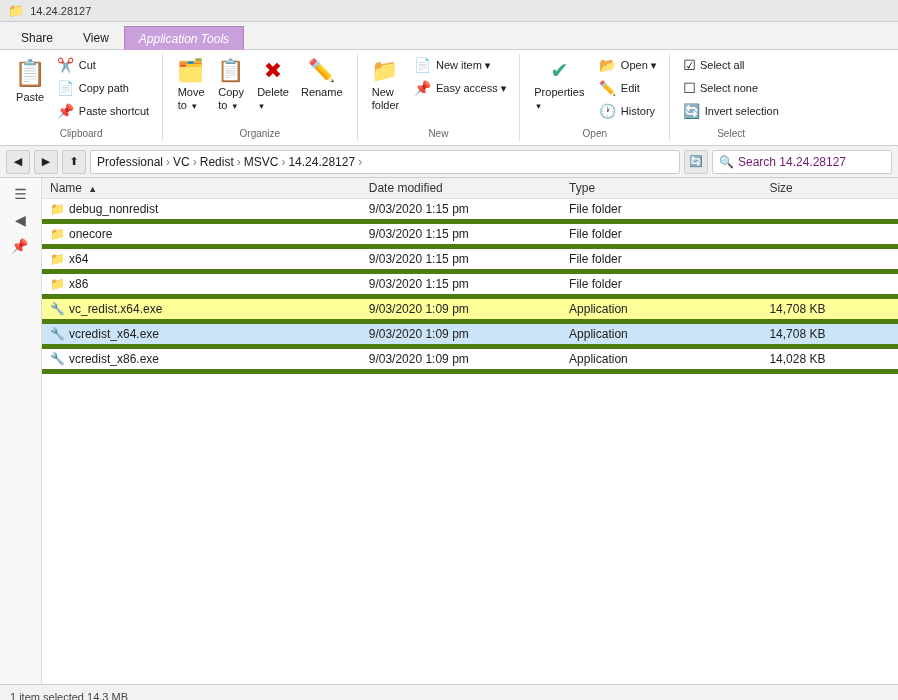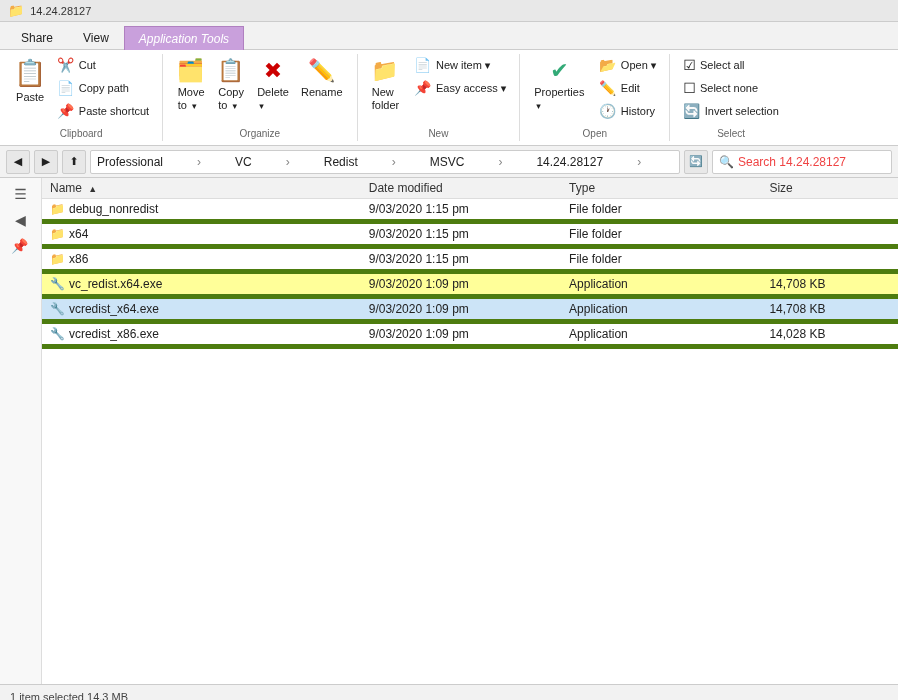--- a/index.html
+++ b/index.html
@@ -26,21 +26,21 @@
     .ribbon-btn-large .label { font-size: 11px; text-align: left; line-height: 1.2; }
 
     .ribbon-btn-small { display: flex; align-items: center; padding: 2px 5px; cursor: pointer; border-radius: 2px; font-size: 11px; height: 22px; white-space: nowrap; }
     .ribbon-btn-small .icon { margin-right: 4px; font-size: 14px; }
 
     .ribbon-col { display: flex; flex-direction: column; justify-content: flex-start; }
     .ribbon-col .ribbon-btn-small { margin-bottom: 1px; }
 
     
     .address-bar-row { display: flex; align-items: center; background: #f2f2f2; border-bottom: 1px solid #ccc; height: 32px; padding: 0 6px; gap: 4px; }
-    .breadcrumb { display: flex; align-items: center; background: #fff; border: 1px solid #ccc; flex: 1; height: 24px; padding: 0 6px; font-size: 12px; border-radius: 2px; gap: 31px; }
+    .breadcrumb { display: flex; align-items: center; background: #fff; border: 1px solid #ccc; flex: 1; height: 24px; padding: 0 6px; font-size: 12px; border-radius: 2px; }
     .breadcrumb-sep { margin: 0 3px; color: #888; }
     .search-box { display: flex; align-items: center; background: #fff; border: 1px solid #ccc; height: 24px; padding: 0 6px; width: 180px; border-radius: 2px; }
     .search-icon { color: #888; margin-right: 4px; font-size: 12px; }
     .nav-btn { width: 24px; height: 24px; background: #e8e8e8; border: 1px solid #ccc; border-radius: 2px; display: flex; align-items: center; justify-content: center; cursor: pointer; font-size: 11px; }
 
     
     .main-area { display: flex; height: calc(700px - 22px - 28px - 88px - 32px - 24px); }
 
     
     .left-panel { width: 42px; background: #f8f8f8; border-right: 1px solid #ddd; display: flex; flex-direction: column; align-items: center; padding-top: 4px; }
@@ -206,21 +206,21 @@
     <span>Redist</span>
     <span class="breadcrumb-sep">›</span>
     <span>MSVC</span>
     <span class="breadcrumb-sep">›</span>
     <span>14.24.28127</span>
     <span class="breadcrumb-sep">›</span>
   </div>
   <div class="nav-btn">🔄</div>
   <div class="search-box">
     <span class="search-icon">🔍</span>
-    <span style="color:#ef4444;">Search 14.24.28127</span>
+    <span style="color:#701a75;">Search 14.24.28127</span>
   </div>
 </div>
 
 <div class="main-area">
 
   <div class="left-panel">
     <div class="nav-side-btn">☰</div>
     <div class="nav-side-btn">◀</div>
     <div class="nav-side-btn">📌</div>
   </div>
@@ -237,20 +237,26 @@
       </thead>
       <tbody id="file-tbody">
 
       <tr class="">
     <td><span class="file-icon folder-icon">📁</span><span>debug_nonredist</span></td>
     <td>9/03/2020 1:15 pm</td>
     <td>File folder</td>
     <td></td>
   </tr>
           <tr class="">
+    <td><span class="file-icon folder-icon">📁</span><span>onecore</span></td>
+    <td>9/03/2020 1:15 pm</td>
+    <td>File folder</td>
+    <td></td>
+  </tr>
+          <tr class="">
     <td><span class="file-icon folder-icon">📁</span><span>x64</span></td>
     <td>9/03/2020 1:15 pm</td>
     <td>File folder</td>
     <td></td>
   </tr>
           <tr class="">
     <td><span class="file-icon folder-icon">📁</span><span>x86</span></td>
     <td>9/03/2020 1:15 pm</td>
     <td>File folder</td>
     <td></td>

